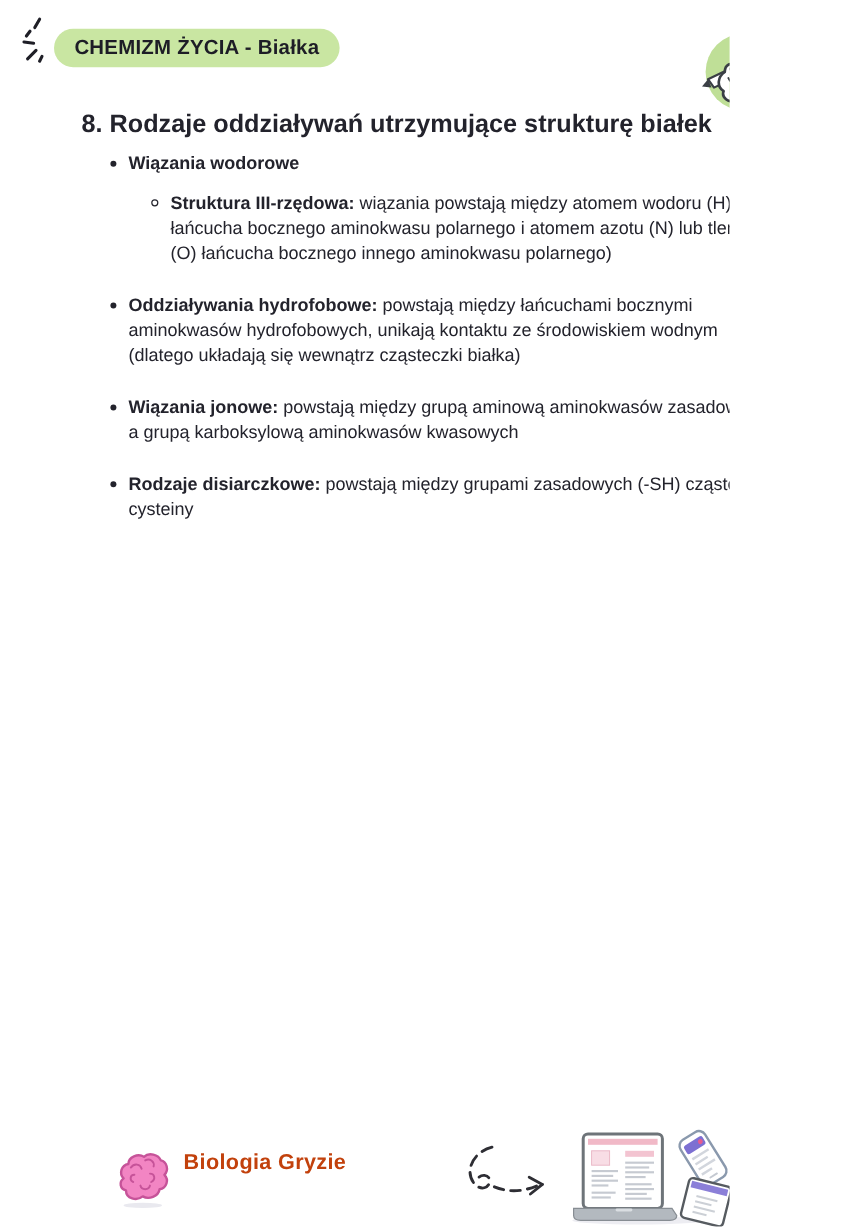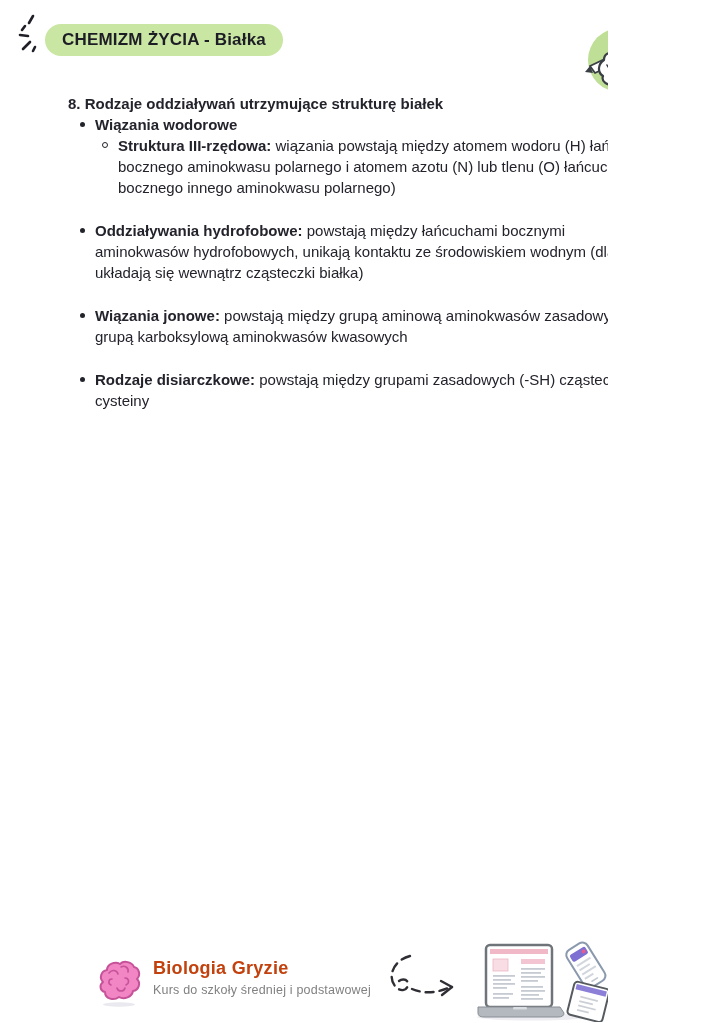--- a/index.html
+++ b/index.html
@@ -14,22 +14,22 @@
     font-weight:bold;font-size:17px;letter-spacing:.2px;color:#1d1d26;
     white-space:nowrap;
   }
   .burst{position:absolute;left:17px;top:13px;}
   .hand-illo{position:absolute;left:580px;top:20px;}
   
   .content{
     position:absolute;left:68px;top:93px;width:594px;
     font-size:15px;line-height:21px;
   }
-  .heading{margin:0;font-size:15px;line-height:21px;font-weight:bold;}
-  ul.l1,ul.l2{list-style:none;margin:0;padding:0;}
+  .heading{margin:0;font-size:21px;line-height:21px;font-weight:bold;}
+  ul.l1,ul.l2{list-style:none;margin:12px;padding:0;}
   ul.l1>li{position:relative;padding-left:27px;}
   ul.l1>li.sec+li.sec{margin-top:22px;}
   ul.l1>li::before{
     content:"";position:absolute;left:12px;top:8px;width:5px;height:5px;
     border-radius:50%;background:#23232c;
   }
   ul.l2>li{position:relative;padding-left:23px;}
   ul.l2>li::before{
     content:"";position:absolute;left:7px;top:7px;width:4px;height:4px;
     border-radius:50%;border:1.5px solid #23232c;background:transparent;
@@ -132,21 +132,20 @@
     <g stroke="#c65399" stroke-width="1.6" stroke-linecap="round" fill="none">
       <path d="M13,15 c3,-4 8,-3 9,1"></path>
       <path d="M25,9 c4,-2 8,1 7,5"></path>
       <path d="M15,27 c-3,-1 -3,-6 1,-6"></path>
       <path d="M29,20 c4,0 5,5 1,7"></path>
       <path d="M21,30 c1,4 7,4 8,0"></path>
     </g>
   </svg>
 
   <div class="brand">Biologia Gryzie</div>
-  <div class="tagline">Kurs do szkoły średniej i podstawowej</div>
 
   <svg class="arrow-illo" width="90" height="60" viewBox="0 0 90 60">
     <g stroke="#2e2e34" stroke-width="2.4" stroke-linecap="round" fill="none">
       <path d="M30,6 C14,10 7,26 15,36 C19,42 28,41 28,34 C28,28 19,28 17,34" stroke-dasharray="9 6"></path>
       <path d="M32,39 C44,44 56,43 68,38" stroke-dasharray="8 6"></path>
       <path d="M72,37 L61,31"></path>
       <path d="M72,37 L62,45"></path>
     </g>
   </svg>
 

